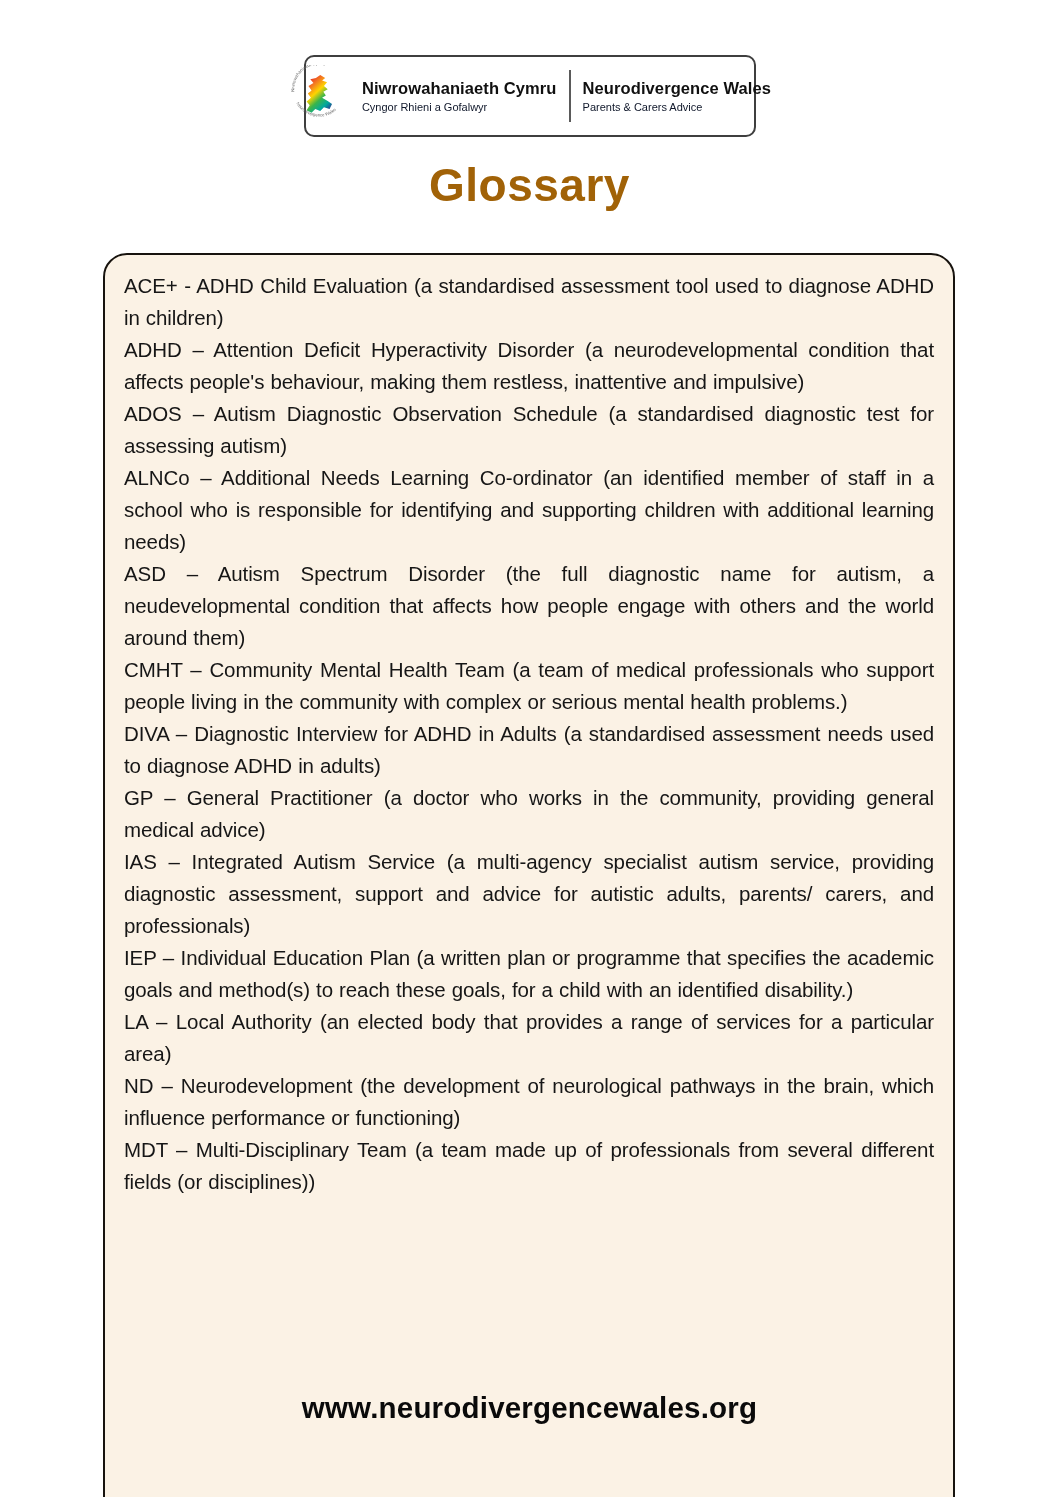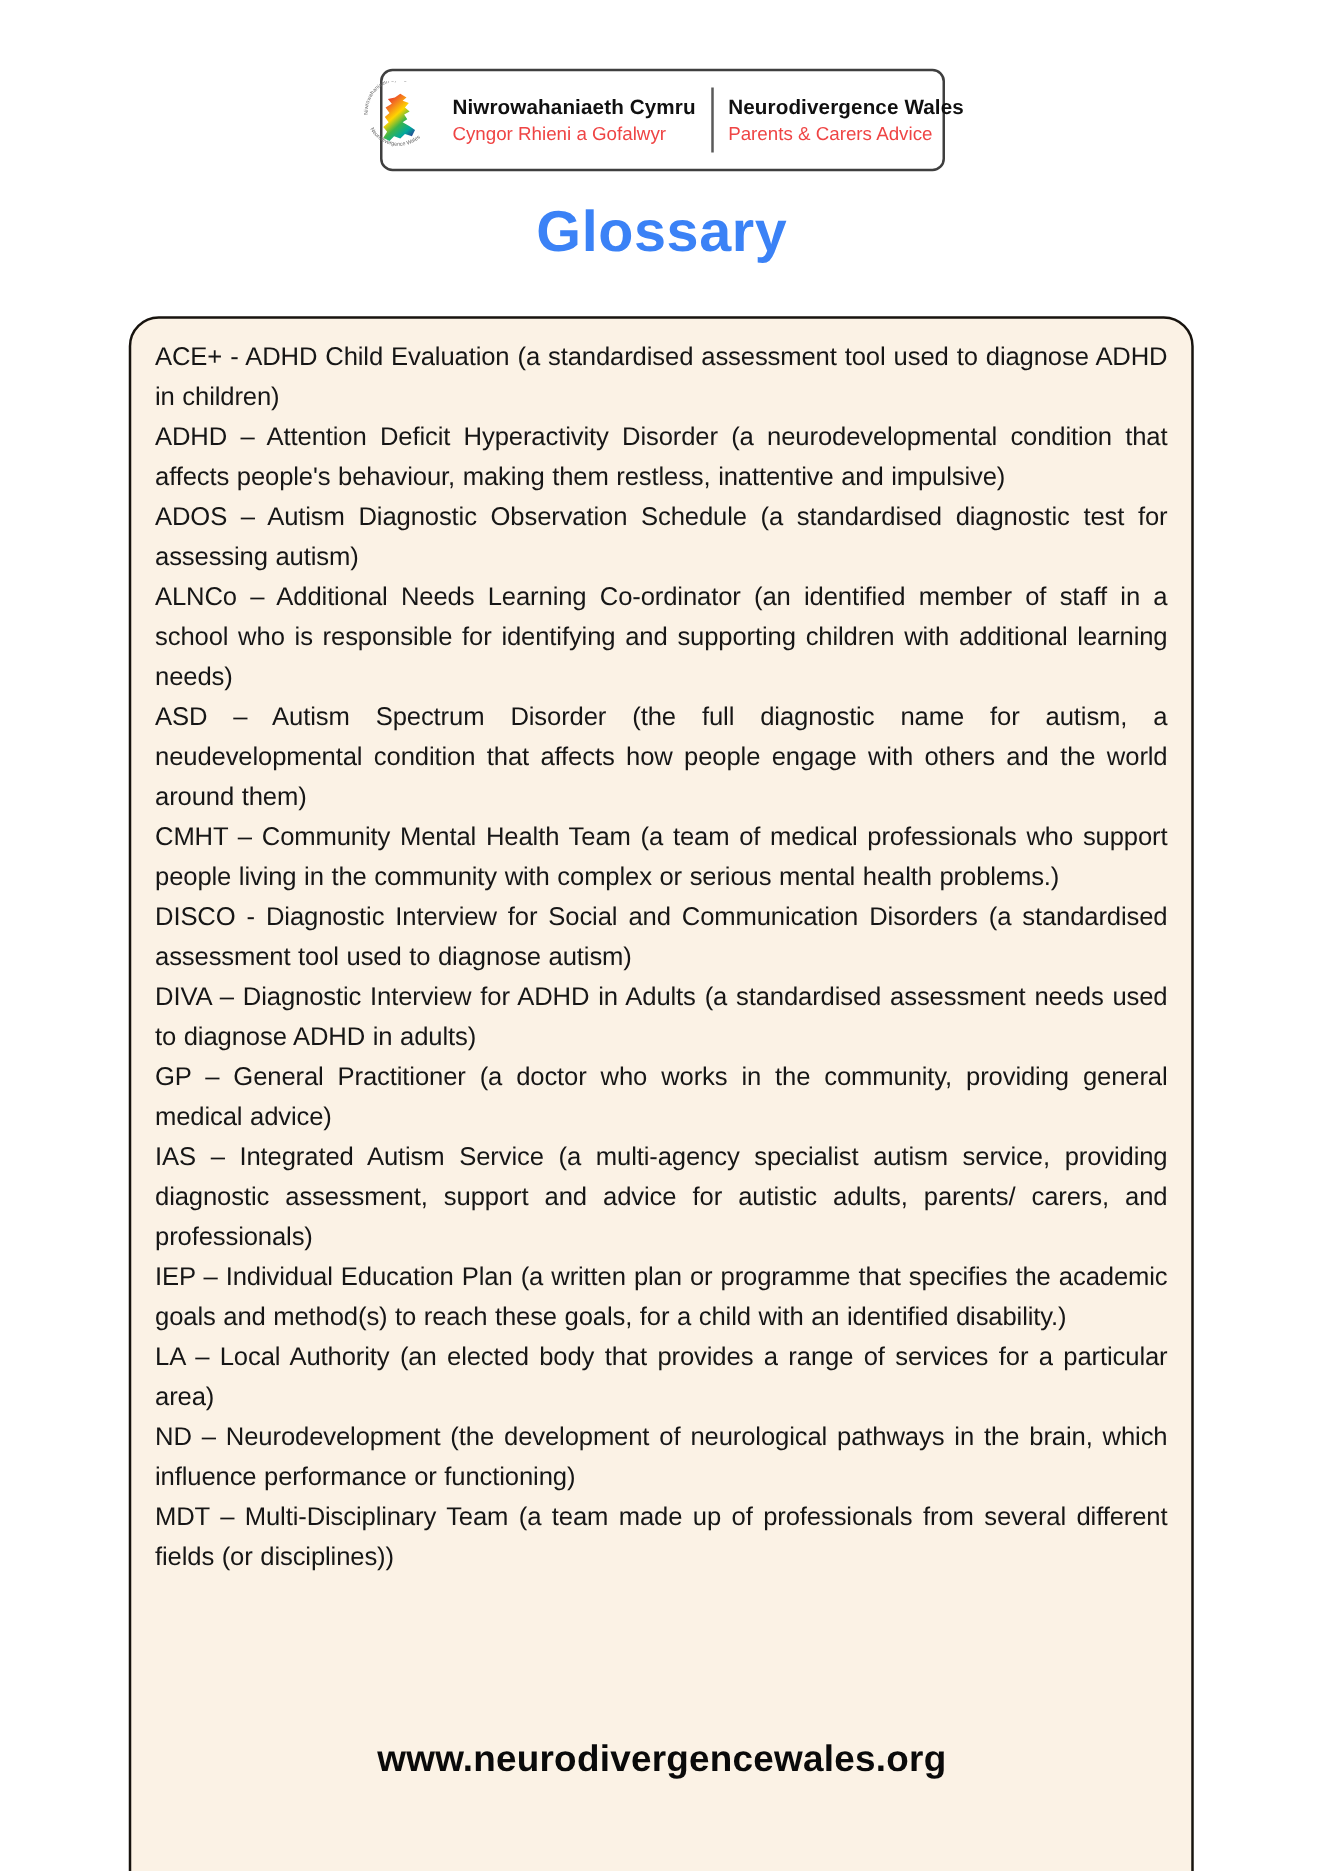--- a/index.html
+++ b/index.html
@@ -15,28 +15,28 @@
   .logo-card {
     position:absolute; top:55px; left:50%; transform:translateX(-50%);
     width:452px; height:82px; box-sizing:border-box;
     border:2px solid #3f3f3f; border-radius:10px;
     display:flex; align-items:center; justify-content:center;
     gap:12px; background:#ffffff;
   }
   .logo-mark { width:62px; height:62px; flex:0 0 auto; }
   .logo-col { display:flex; flex-direction:column; justify-content:center; }
   .logo-bold { font-weight:700; font-size:16.5px; color:#101010; letter-spacing:.1px; white-space:nowrap; }
-  .logo-sub  { font-size:15px; color:#ef4444; margin-top:3px; white-space:nowrap; }
+  .logo-sub  { font-size:11px; color:#0f172a; margin-top:3px; white-space:nowrap; }
   .logo-divider { width:2px; height:52px; background:#5a5a5a; flex:0 0 auto; }
 
   
   .title {
     position:absolute; top:158px; left:0; width:100%;
     margin:0; text-align:center;
-    font-size:46px; font-weight:700; color:#3b82f6;
+    font-size:46px; font-weight:700; color:#a16207;
     letter-spacing:.5px;
   }
 
   
   .glossary-box {
     position:absolute; top:253px; left:103px;
     width:852px; height:1344px; box-sizing:border-box;
     background:#fbf2e5;
     border:2.5px solid #17130e;
     border-radius:24px;
@@ -104,21 +104,20 @@
 
   <section class="glossary-box">
     <div id="glossary-list">
 
     <p class="entry">ACE+ - ADHD Child Evaluation (a standardised assessment tool used to diagnose ADHD in children)</p>
         <p class="entry">ADHD – Attention Deficit Hyperactivity Disorder (a neurodevelopmental condition that affects people's behaviour, making them restless, inattentive and impulsive)</p>
         <p class="entry">ADOS – Autism Diagnostic Observation Schedule (a standardised diagnostic test for assessing autism)</p>
         <p class="entry">ALNCo – Additional Needs Learning Co-ordinator (an identified member of staff in a school who is responsible for identifying and supporting children with additional learning needs)</p>
         <p class="entry">ASD – Autism Spectrum Disorder (the full diagnostic name for autism, a neudevelopmental condition that affects how people engage with others and the world around them)</p>
         <p class="entry">CMHT – Community Mental Health Team (a team of medical professionals who support people living in the community with complex or serious mental health problems.)</p>
-        <p class="entry">DISCO - Diagnostic Interview for Social and Communication Disorders (a standardised assessment tool used to diagnose autism)</p>
         <p class="entry">DIVA – Diagnostic Interview for ADHD in Adults (a standardised assessment needs used to diagnose ADHD in adults)</p>
         <p class="entry">GP – General Practitioner (a doctor who works in the community, providing general medical advice)</p>
         <p class="entry">IAS – Integrated Autism Service (a multi-agency specialist autism service, providing diagnostic assessment, support and advice for autistic adults, parents/ carers, and professionals)</p>
         <p class="entry">IEP – Individual Education Plan (a written plan or programme that specifies the academic goals and method(s) to reach these goals, for a child with an identified disability.)</p>
         <p class="entry">LA – Local Authority (an elected body that provides a range of services for a particular area)</p>
         <p class="entry">ND – Neurodevelopment (the development of neurological pathways in the brain, which influence performance or functioning)</p>
         <p class="entry">MDT – Multi-Disciplinary Team (a team made up of professionals from several different fields (or disciplines))</p>
       </div>
   </section>
 

